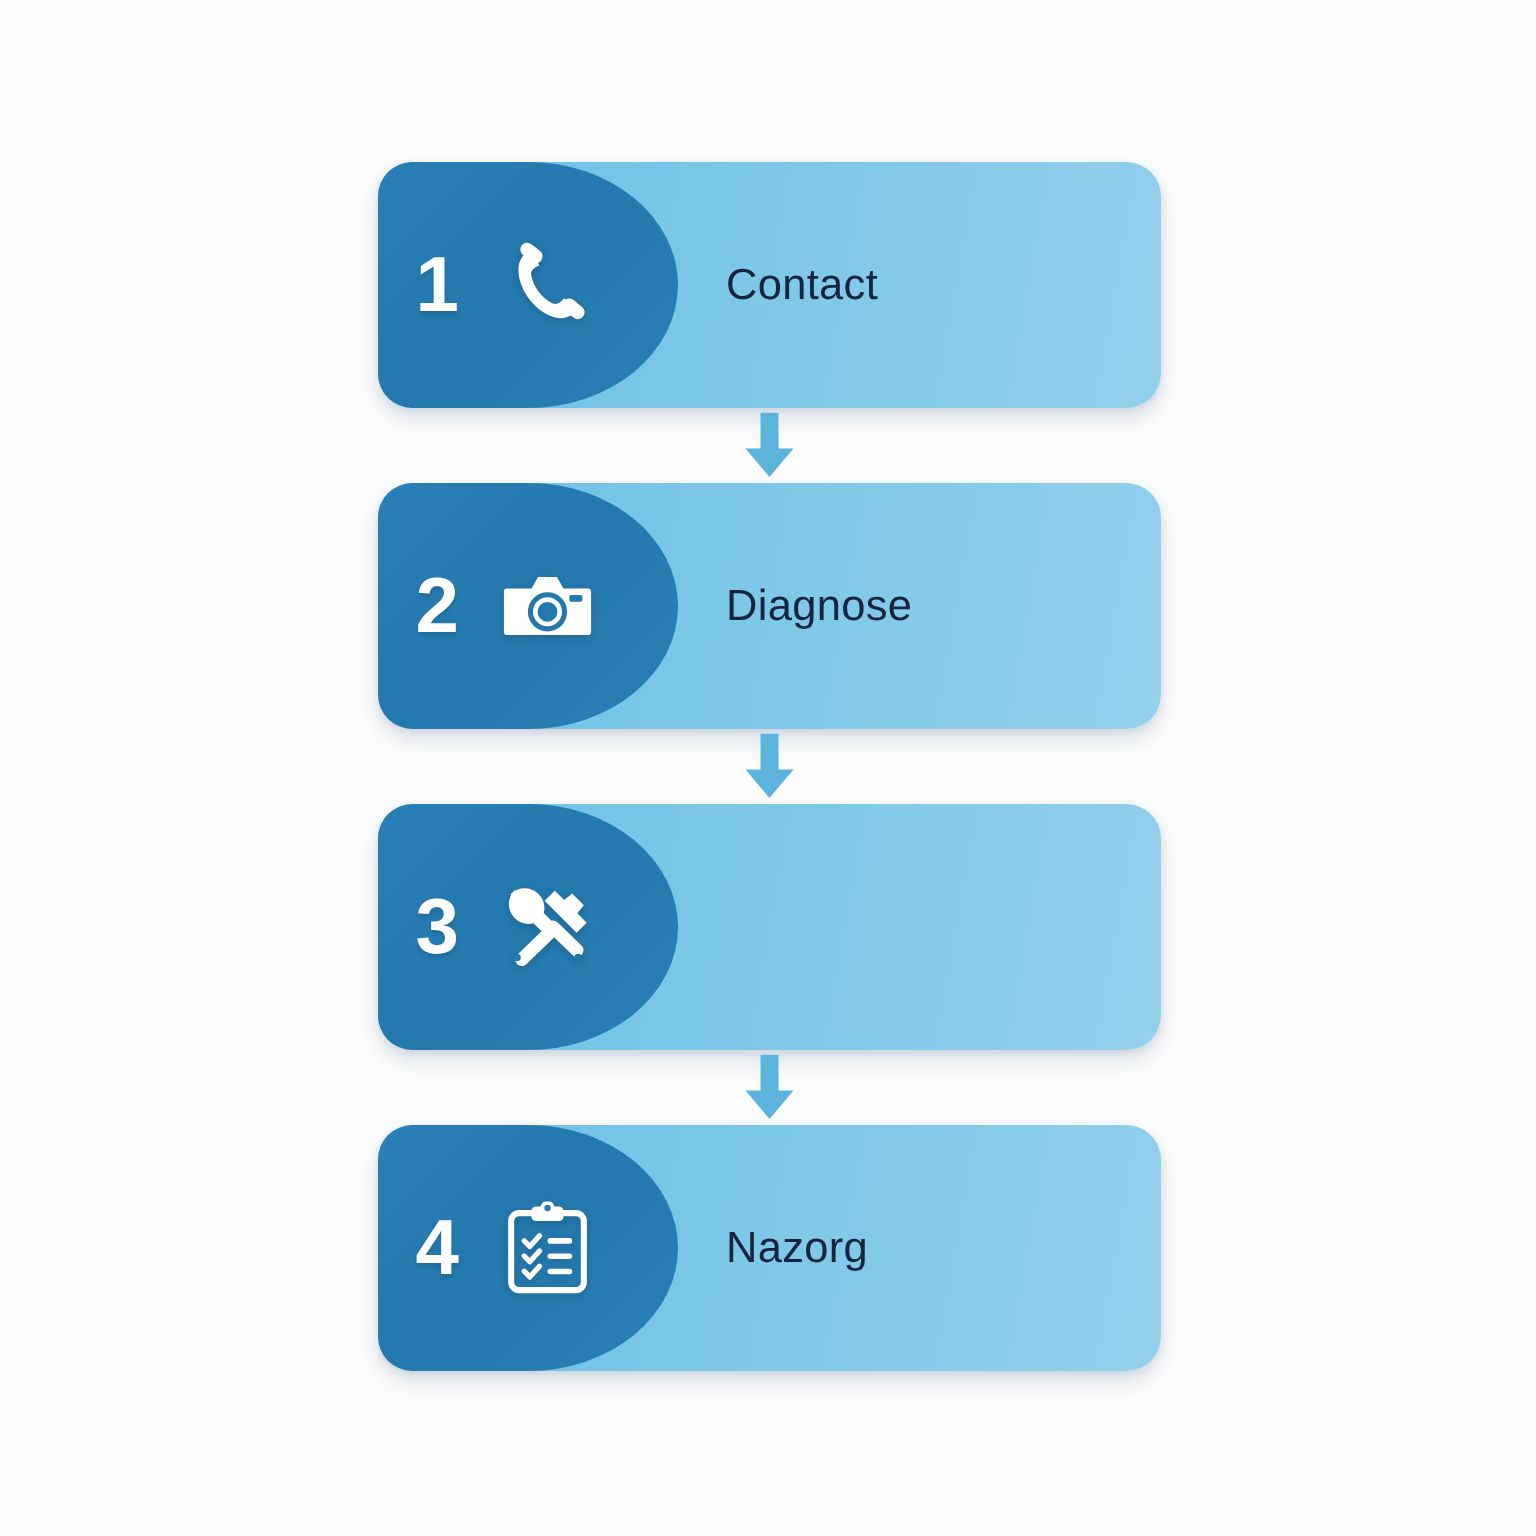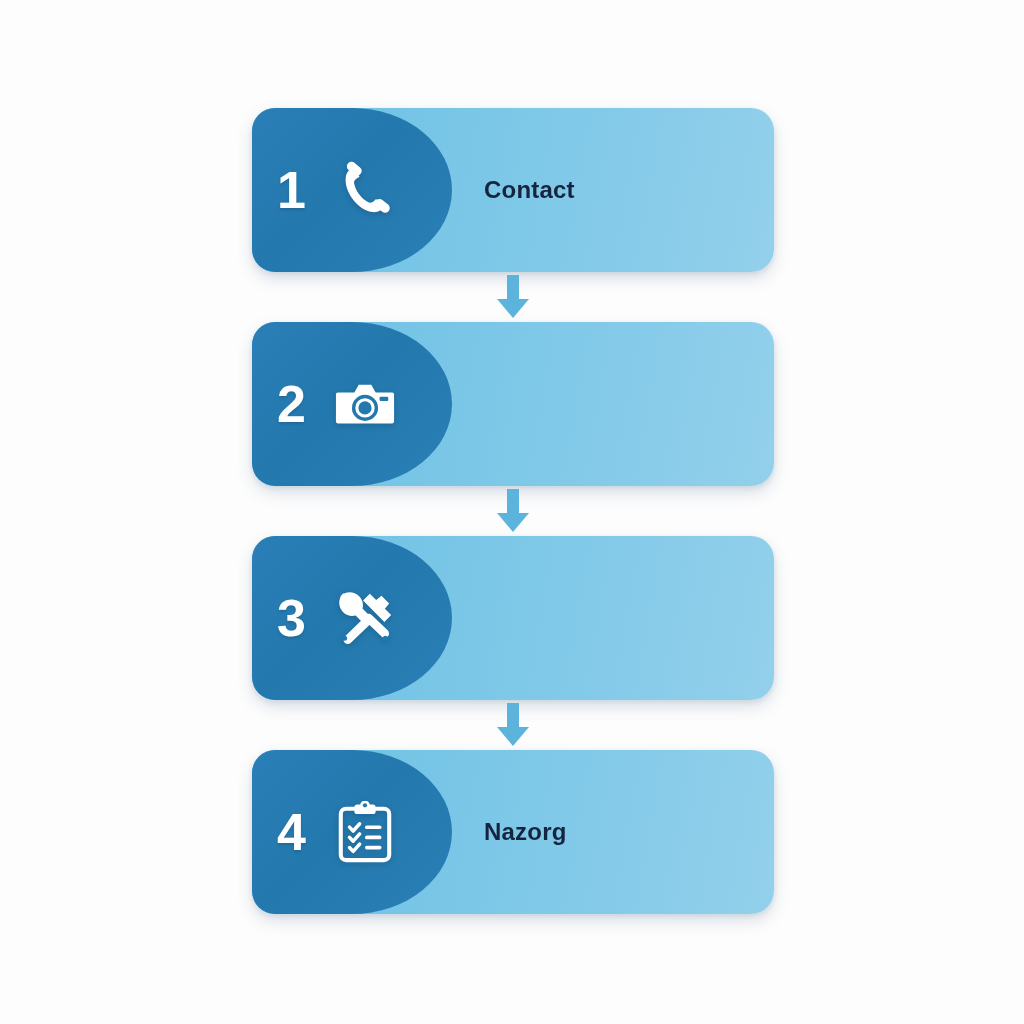--- a/index.html
+++ b/index.html
@@ -92,22 +92,22 @@
     justify-content: center;
     filter: drop-shadow(0 2px 3px rgba(0, 0, 0, 0.15));
   }
   .step-icon svg { display: block; }
 
   .step-label {
     position: relative;
     z-index: 3;
     margin-left: 232px;
     color: #16253f;
-    font-size: 24px;
-    font-weight: bold;
+    font-size: 29px;
+    font-weight: normal;
     letter-spacing: 0.2px;
     white-space: nowrap;
   }
 </style>
 </head>
 <body>
 
 <div class="flow-wrap">
 
   <div class="step-card">
@@ -138,20 +138,21 @@
       <div class="step-icon">
         <svg width="62" height="62" viewBox="0 0 64 64" fill="none">
           <path d="M4 20 H21 L25.5 12 H38.5 L43 20 H60 C61.1 20 62 20.9 62 22 V50 C62 51.1 61.1 52 60 52 H4 C2.9 52 2 51.1 2 50 V22 C2 20.9 2.9 20 4 20 Z" fill="#ffffff"></path>
           <circle cx="32" cy="36" r="13.5" fill="#2378ad"></circle>
           <circle cx="32" cy="36" r="10" fill="#ffffff"></circle>
           <circle cx="32" cy="36" r="6.8" fill="#2378ad"></circle>
           <rect x="47" y="24.5" width="9" height="4.5" rx="1.2" fill="#2378ad"></rect>
         </svg>
       </div>
     </div>
+    <div class="step-label">Diagnose</div>
   </div>
 
   <div class="connector">
     <svg class="arrow-svg" width="34" height="44" viewBox="0 0 34 44">
       <path d="M11 0 H23 V24 H33 L17 43 L1 24 H11 Z" fill="#5cb4dd"></path>
     </svg>
   </div>
 
   <div class="step-card">
     <div class="step-badge">

